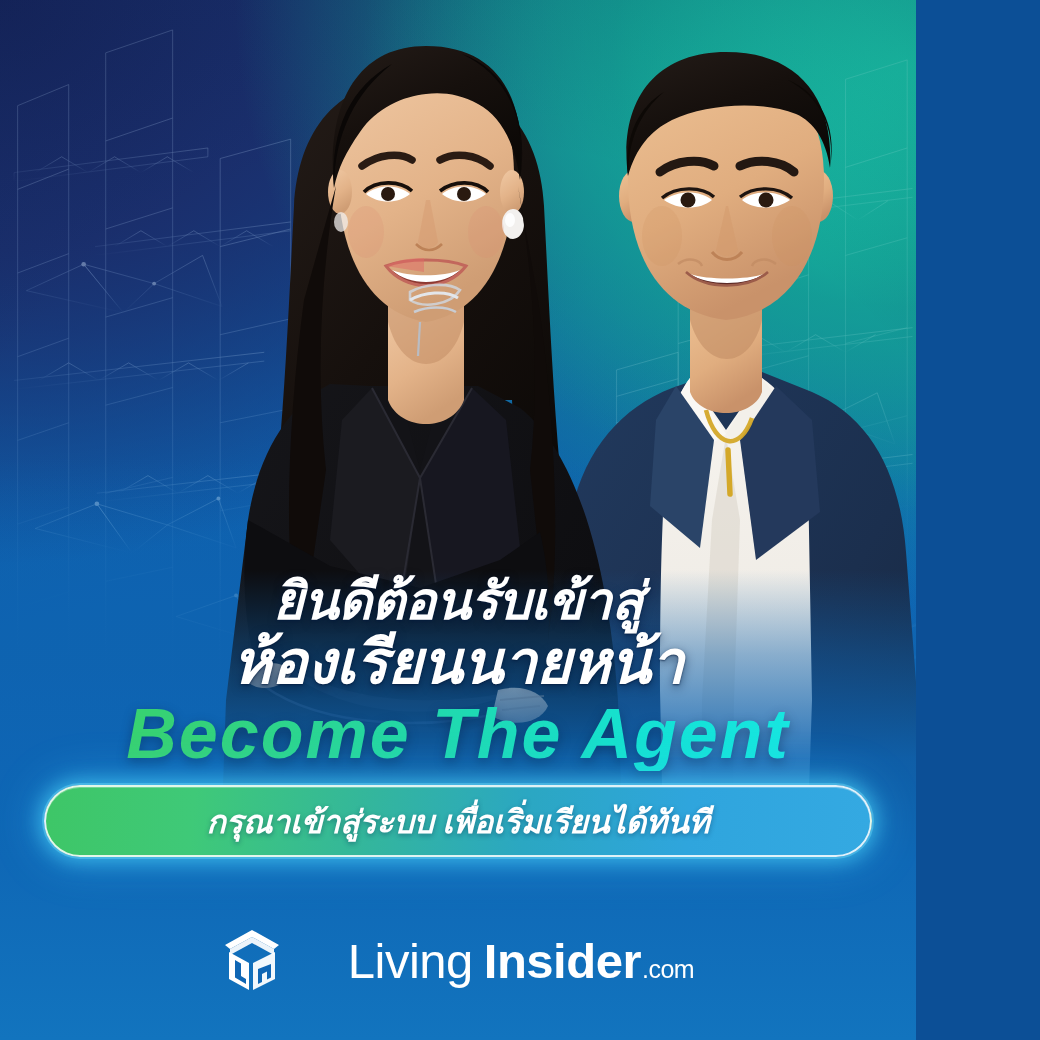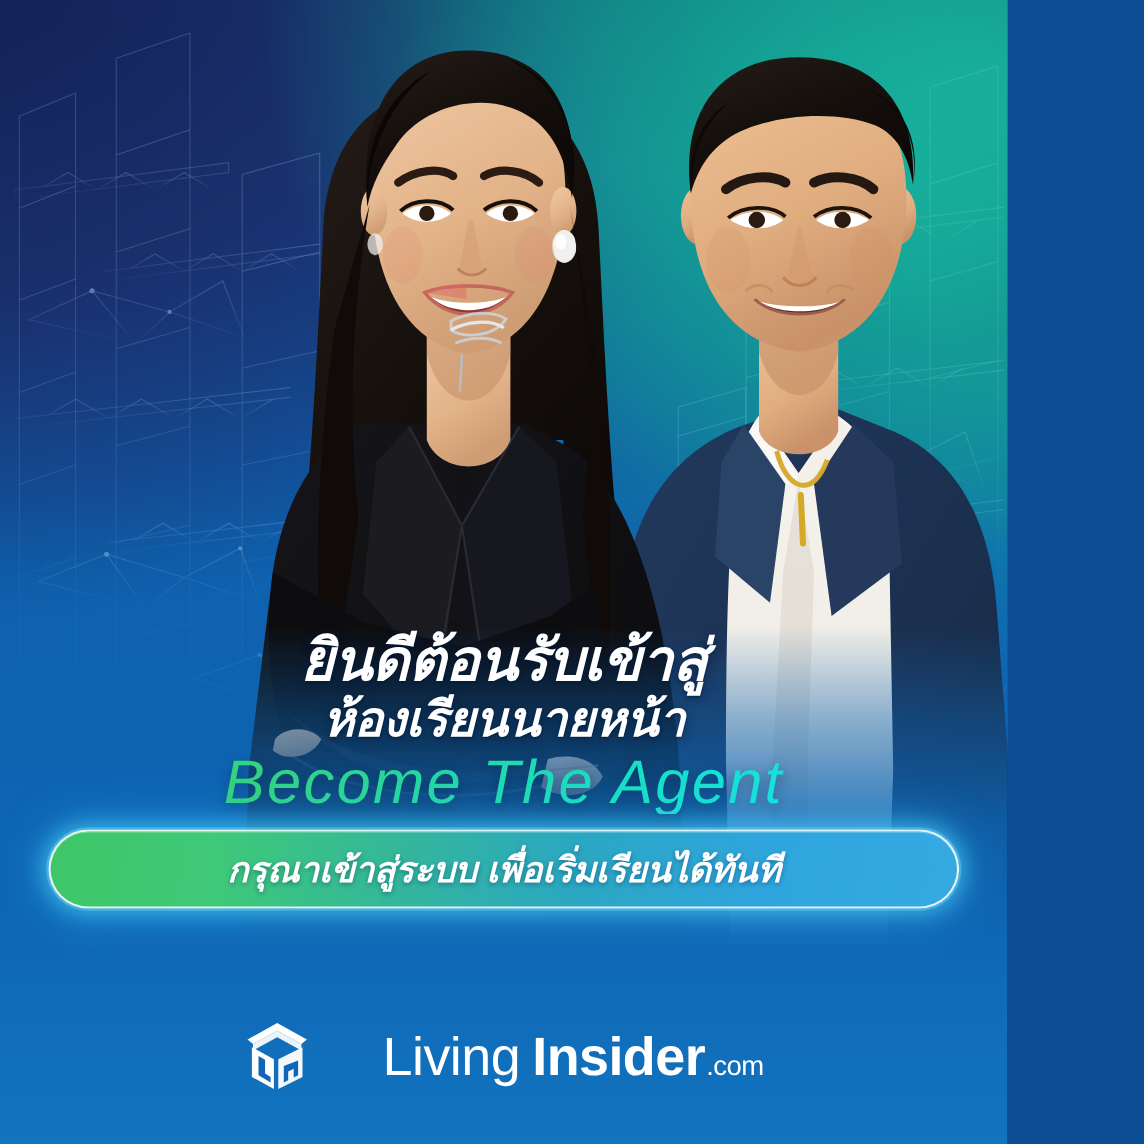--- a/index.html
+++ b/index.html
@@ -75,25 +75,25 @@
   .thai-line {
     color:#ffffff;
     font-style:italic;
     font-weight:700;
     letter-spacing:-.5px;
     line-height:1.0;
     text-shadow:0 3px 10px rgba(4,26,60,.55), 0 1px 2px rgba(4,26,60,.7);
     white-space:nowrap;
   }
   .thai-line-1 { font-size:52px; margin-bottom:6px; }
-  .thai-line-2 { font-size:44px; margin-bottom:4px; }
+  .thai-line-2 { font-size:60px; margin-bottom:4px; }
 
   .headline {
-    font-size:56px;
-    font-weight:400;
+    font-size:70px;
+    font-weight:700;
     font-style:italic;
     letter-spacing:2px;
     line-height:1.06;
     white-space:nowrap;
     background:linear-gradient(95deg,
         #3fd25f 0%,
         #34d27a 22%,
         #20d9ae 48%,
         #14e2d6 72%,
         #1ae9ea 100%);

